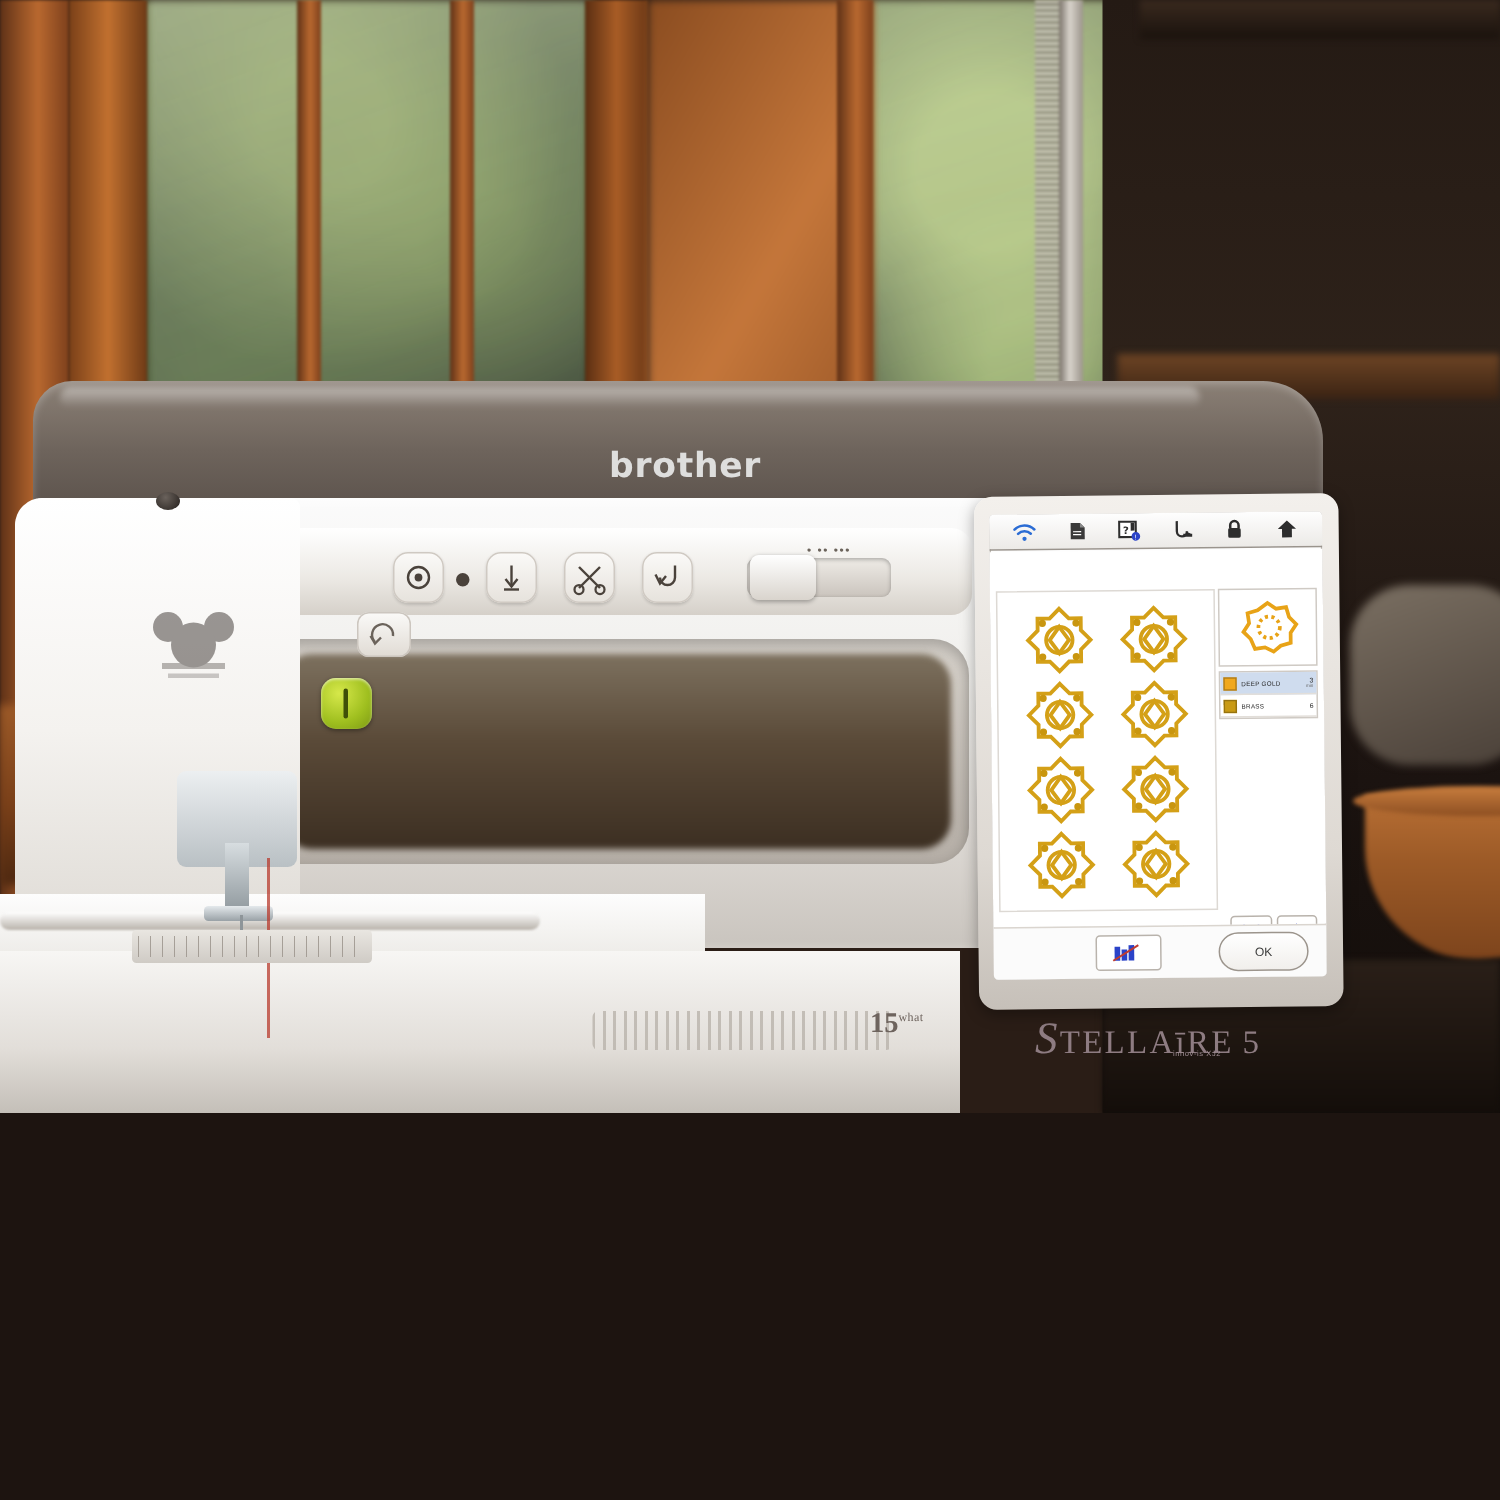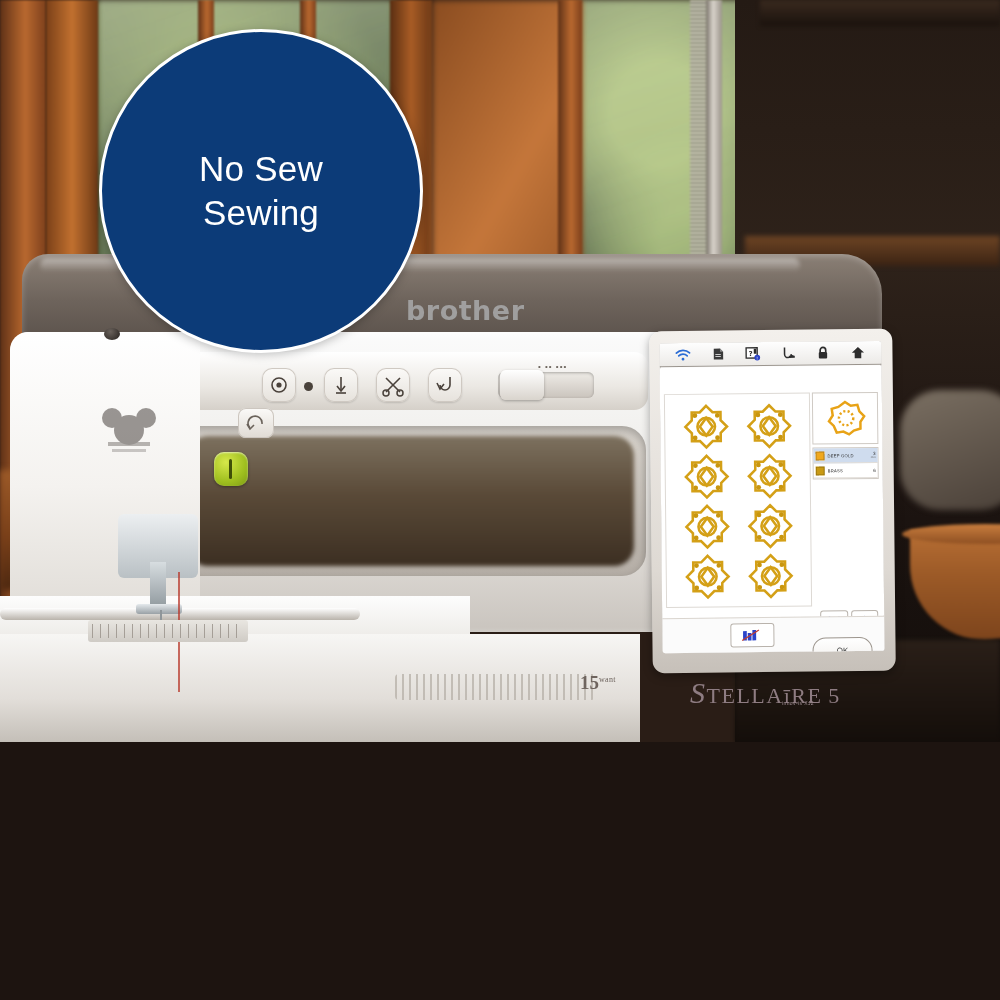--- a/index.html
+++ b/index.html
@@ -57,21 +57,21 @@
      background:linear-gradient(90deg,#7a736a,#d8d3cb 45%,#9b948b 100%);filter:blur(1px);}
 
   
   .machine{position:absolute;left:0px;top:236px;width:920px;height:506px;}
   .mtop{position:absolute;left:22px;top:18px;width:860px;height:96px;border-radius:26px 40px 18px 18px;
      background:linear-gradient(180deg,#8b8076 0%,#6e645c 48%,#574e48 100%);
      box-shadow:inset 0 2px 6px rgba(255,255,255,.25);}
   .mtop-hl{position:absolute;left:40px;top:22px;width:760px;height:14px;border-radius:10px;
      background:linear-gradient(180deg,rgba(255,255,255,.45),rgba(255,255,255,0));filter:blur(2px);}
   .brotherlogo{position:absolute;left:406px;top:298px;width:110px;height:26px;
-     color:#a3a3a3;font-size:27px;font-weight:700;letter-spacing:.5px;line-height:26px;
+     color:#e5e5e5;font-size:23px;font-weight:700;letter-spacing:.5px;line-height:26px;
      font-family:"DejaVu Sans",sans-serif;opacity:.95;}
   .mbody{position:absolute;left:10px;top:96px;width:700px;height:300px;border-radius:20px 26px 18px 18px;
      background:linear-gradient(180deg,#fbfbfb 0%,#f0efec 40%,#ddd9d4 75%,#c9c4be 100%);
      box-shadow:inset 0 3px 8px rgba(255,255,255,.7);}
   .arm-cut{position:absolute;left:176px;top:190px;width:470px;height:150px;border-radius:24px;
      background:linear-gradient(180deg,#d9d4cd,#b5aea6);box-shadow:inset 0 4px 10px rgba(0,0,0,.25);}
   .arm-cut-in{position:absolute;left:188px;top:200px;width:446px;height:130px;border-radius:20px;
      background:linear-gradient(180deg,#7d715f 0%,#5a4a38 45%,#3c2f22 100%);filter:blur(2px);}
   .neckrail{position:absolute;left:18px;top:116px;width:630px;height:58px;border-radius:14px;
      background:linear-gradient(180deg,#ffffff,#ebe8e3 60%,#d5d0c9);}
@@ -161,21 +161,21 @@
      font-family:"Liberation Sans",sans-serif;}
   .cnum{font-size:4.6px;color:#2b2b2b;text-align:right;}
   .cunit{font-size:3px;color:#666;display:block;line-height:1;}
   .navbtns{position:absolute;left:158px;top:244px;width:58px;height:20px;display:flex;gap:3px;}
   .navb{width:26px;height:19px;border:1px solid #b9b3ac;border-radius:3px;background:#fff;
      display:flex;align-items:center;justify-content:center;}
   .bottombar{position:absolute;left:0;top:275px;width:222px;height:35px;background:#fbfbfb;
      border-top:1px solid #dad5cf;}
   .thrbtn{position:absolute;left:68px;top:5px;width:42px;height:22px;border:1px solid #b9b3ac;border-radius:3px;
      background:#fff;display:flex;align-items:center;justify-content:center;}
-  .okbtn{position:absolute;left:150px;top:20px;width:58px;height:24px;border:1px solid #9c958d;border-radius:13px;
+  .okbtn{position:absolute;left:150px;top:4px;width:58px;height:24px;border:1px solid #9c958d;border-radius:13px;
      background:linear-gradient(180deg,#fff,#f1efec);display:flex;align-items:center;justify-content:center;
      font-size:8px;color:#3a3a3a;}
   .knob{position:absolute;left:104px;top:328px;width:16px;height:12px;border-radius:50%;
      background:radial-gradient(circle at 40% 30%,#6a625c,#241f1c);}
 
   
   .badge{position:absolute;left:99px;top:29px;width:318px;height:318px;border-radius:50%;
      background:#0c3b78;border:3px solid #ffffff;
      display:flex;align-items:center;justify-content:center;text-align:center;
      box-shadow:0 2px 10px rgba(0,0,0,.25);}
@@ -302,21 +302,21 @@
     <div class="handle">
       <svg viewBox="0 0 36 30" width="36" height="30">
           <path d="M12 20 a7 7 0 1 1 12 -4" fill="none" stroke="#6b635b" stroke-width="1.6"></path>
           <polyline points="9,16 12,21 16,17" fill="none" stroke="#6b635b" stroke-width="1.6"></polyline>
         </svg>
     </div>
 
     <div class="brotherlogo">brother</div>
 
     <div class="inch">
-      <span>15</span><sup>want</sup>
+      <span>15</span><sup>what</sup>
     </div>
     <div class="stellaire">
       <span class="big">S</span><span>TELLAīRE 5</span>
     </div>
     <div class="stellaire-sub">innov-is XJ2</div>
 
     <div class="bezel">
       <div class="lcd">
 
         <div class="tb">
@@ -541,19 +541,16 @@
               <rect x="15" y="2" width="4" height="11" fill="#2B43C8"></rect>
               <path d="M4 13 L22 2" stroke="#C23B2E" stroke-width="1.4" fill="none"></path>
             </svg>
           </div>
           <div class="okbtn">OK</div>
         </div>
       </div>
     </div>
     <div class="knob"></div>
 
-    <div class="badge">
-      <span><span>No Sew</span><br><span>Sewing</span></span>
-    </div>
   </div>
 
 
 </div>
 
 </body></html>

